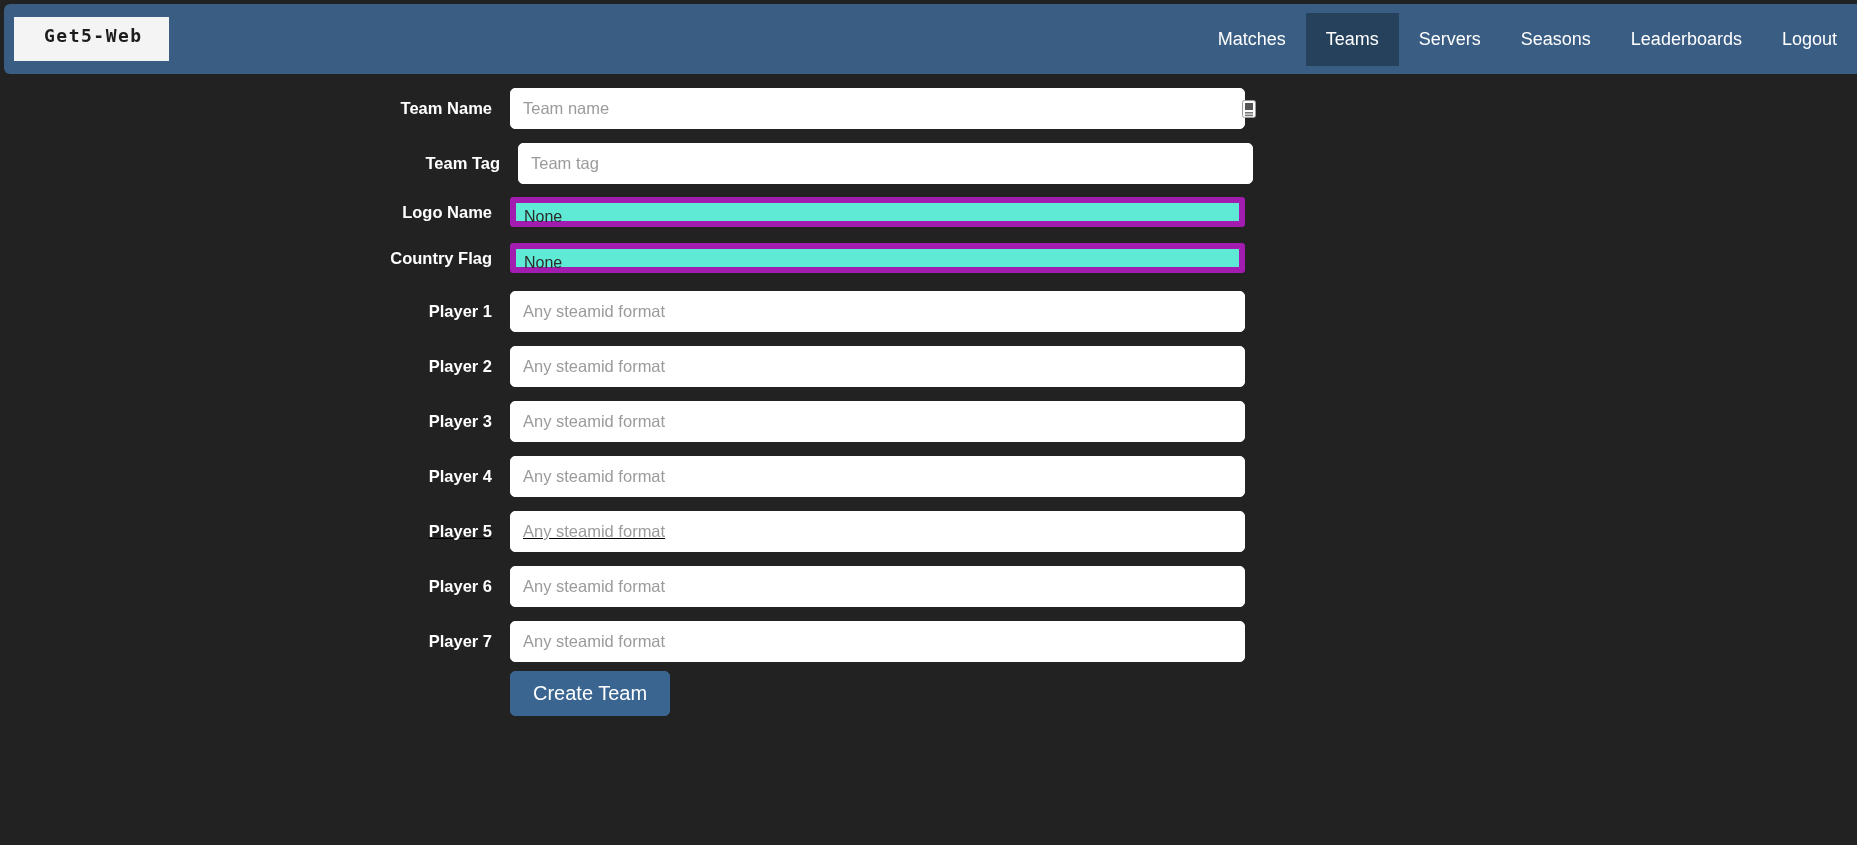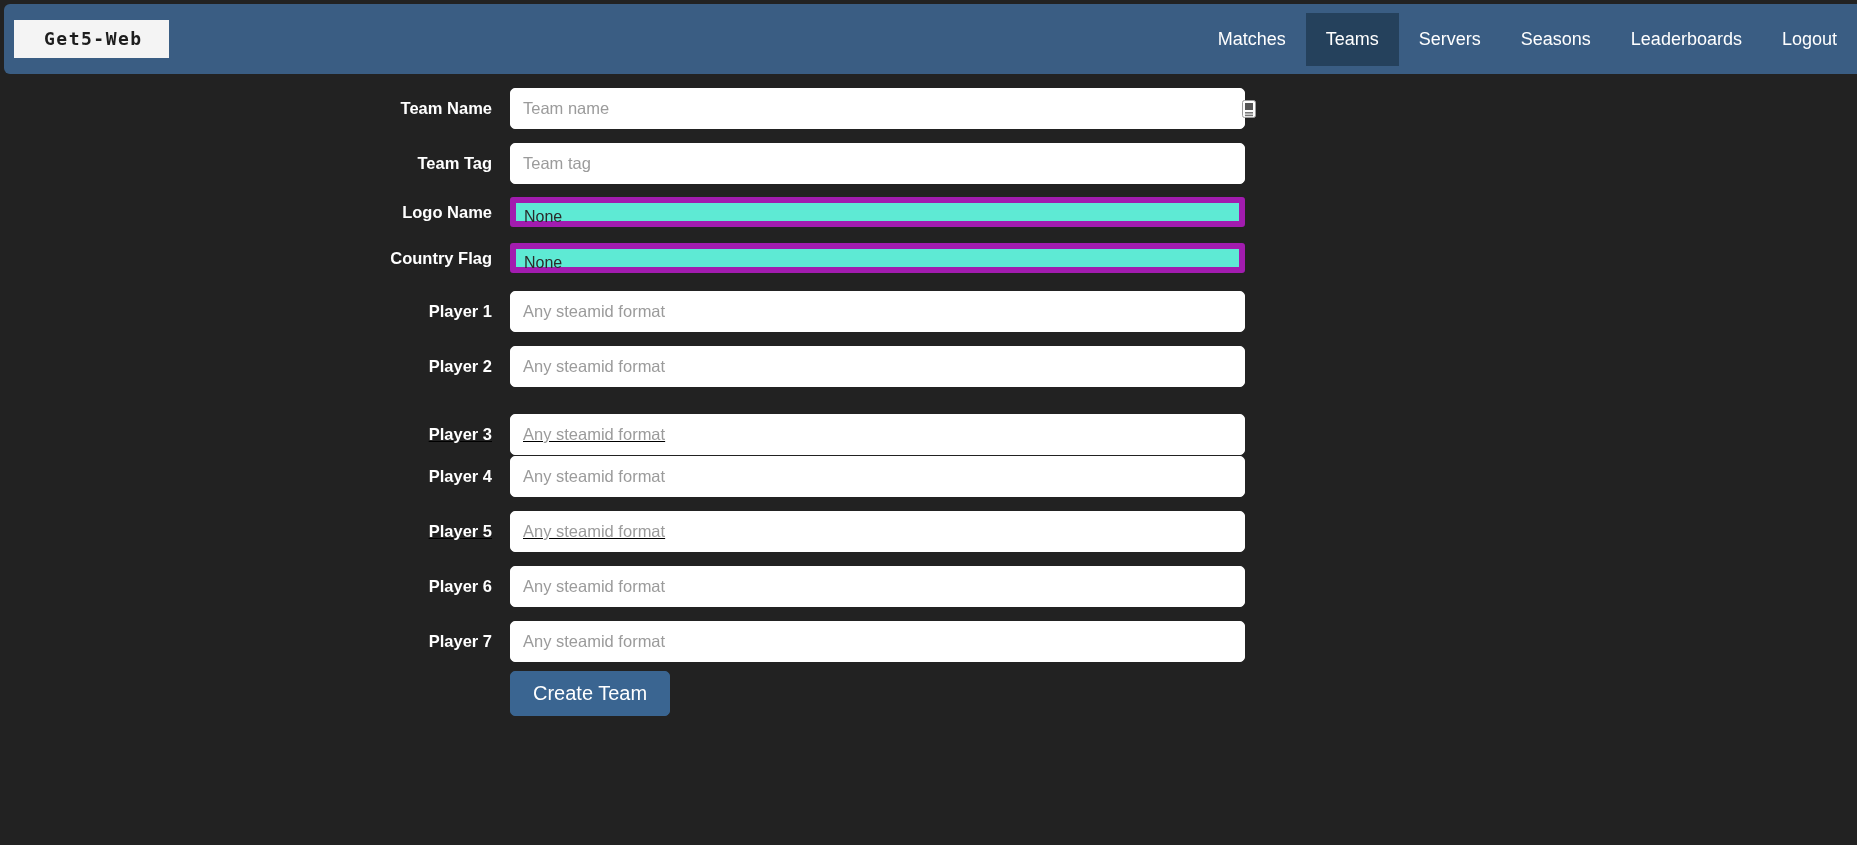--- a/index.html
+++ b/index.html
@@ -32,21 +32,21 @@
     align-items: center;
   }
   .brand {
     margin-left: 10px;
     background: #f4f4f4;
     color: #1d1d1d;
     font-family: "DejaVu Sans Mono", "Liberation Mono", monospace;
     font-weight: bold;
     font-size: 18px;
     letter-spacing: 1.5px;
-    padding: 10px 26px 10px 30px;
+    padding: 10px 26px 16px 30px;
     line-height: 1;
   }
   .nav-links {
     margin-left: auto;
     display: flex;
     align-items: stretch;
     height: 53px;
     justify-content: center;
   }
   .nav-link {
@@ -163,21 +163,21 @@
         <div class="field-wrap">
           <input type="text" class="text-input" placeholder="Team name" style="">
           <span class="autofill-icon"><svg width="14" height="18" viewBox="0 0 14 18">
               <rect x="0.5" y="0.5" width="13" height="17" rx="2" fill="#fdfdfd" stroke="#9a9a9a"></rect>
               <rect x="3" y="3" width="8" height="7" fill="#555"></rect>
               <rect x="3" y="12" width="8" height="1.6" fill="#777"></rect>
               <rect x="3" y="14.6" width="8" height="1.6" fill="#777"></rect>
             </svg></span>
         </div>
       </div>
-      <div class="form-row" style="position: absolute; top: 65px; left: 0px;">
+      <div class="form-row" style="position: absolute; top: 65px; left: 8px;">
         <div class="form-label">Team Tag</div>
         <div class="field-wrap">
           <input type="text" class="text-input" placeholder="Team tag" style="">
         </div>
       </div>
       <div class="form-row" style="position: absolute; top: 119px; left: 0px;">
         <div class="form-label">Logo Name</div>
         <div class="field-wrap">
           <div class="select-input" style="line-height: 28px;">None</div>
         </div>
@@ -193,21 +193,21 @@
         <div class="field-wrap">
           <input type="text" class="text-input" placeholder="Any steamid format" style="">
         </div>
       </div>
       <div class="form-row" style="position: absolute; top: 268px; left: 0px;">
         <div class="form-label">Player 2</div>
         <div class="field-wrap">
           <input type="text" class="text-input" placeholder="Any steamid format" style="">
         </div>
       </div>
-      <div class="form-row" style="position: absolute; top: 336px; left: 0px; text-decoration: underline;">
+      <div class="form-row" style="position: absolute; top: 323px; left: 0px;">
         <div class="form-label">Player 3</div>
         <div class="field-wrap">
           <input type="text" class="text-input" placeholder="Any steamid format" style="">
         </div>
       </div>
       <div class="form-row" style="position: absolute; top: 378px; left: 0px;">
         <div class="form-label">Player 4</div>
         <div class="field-wrap">
           <input type="text" class="text-input" placeholder="Any steamid format" style="">
         </div>

